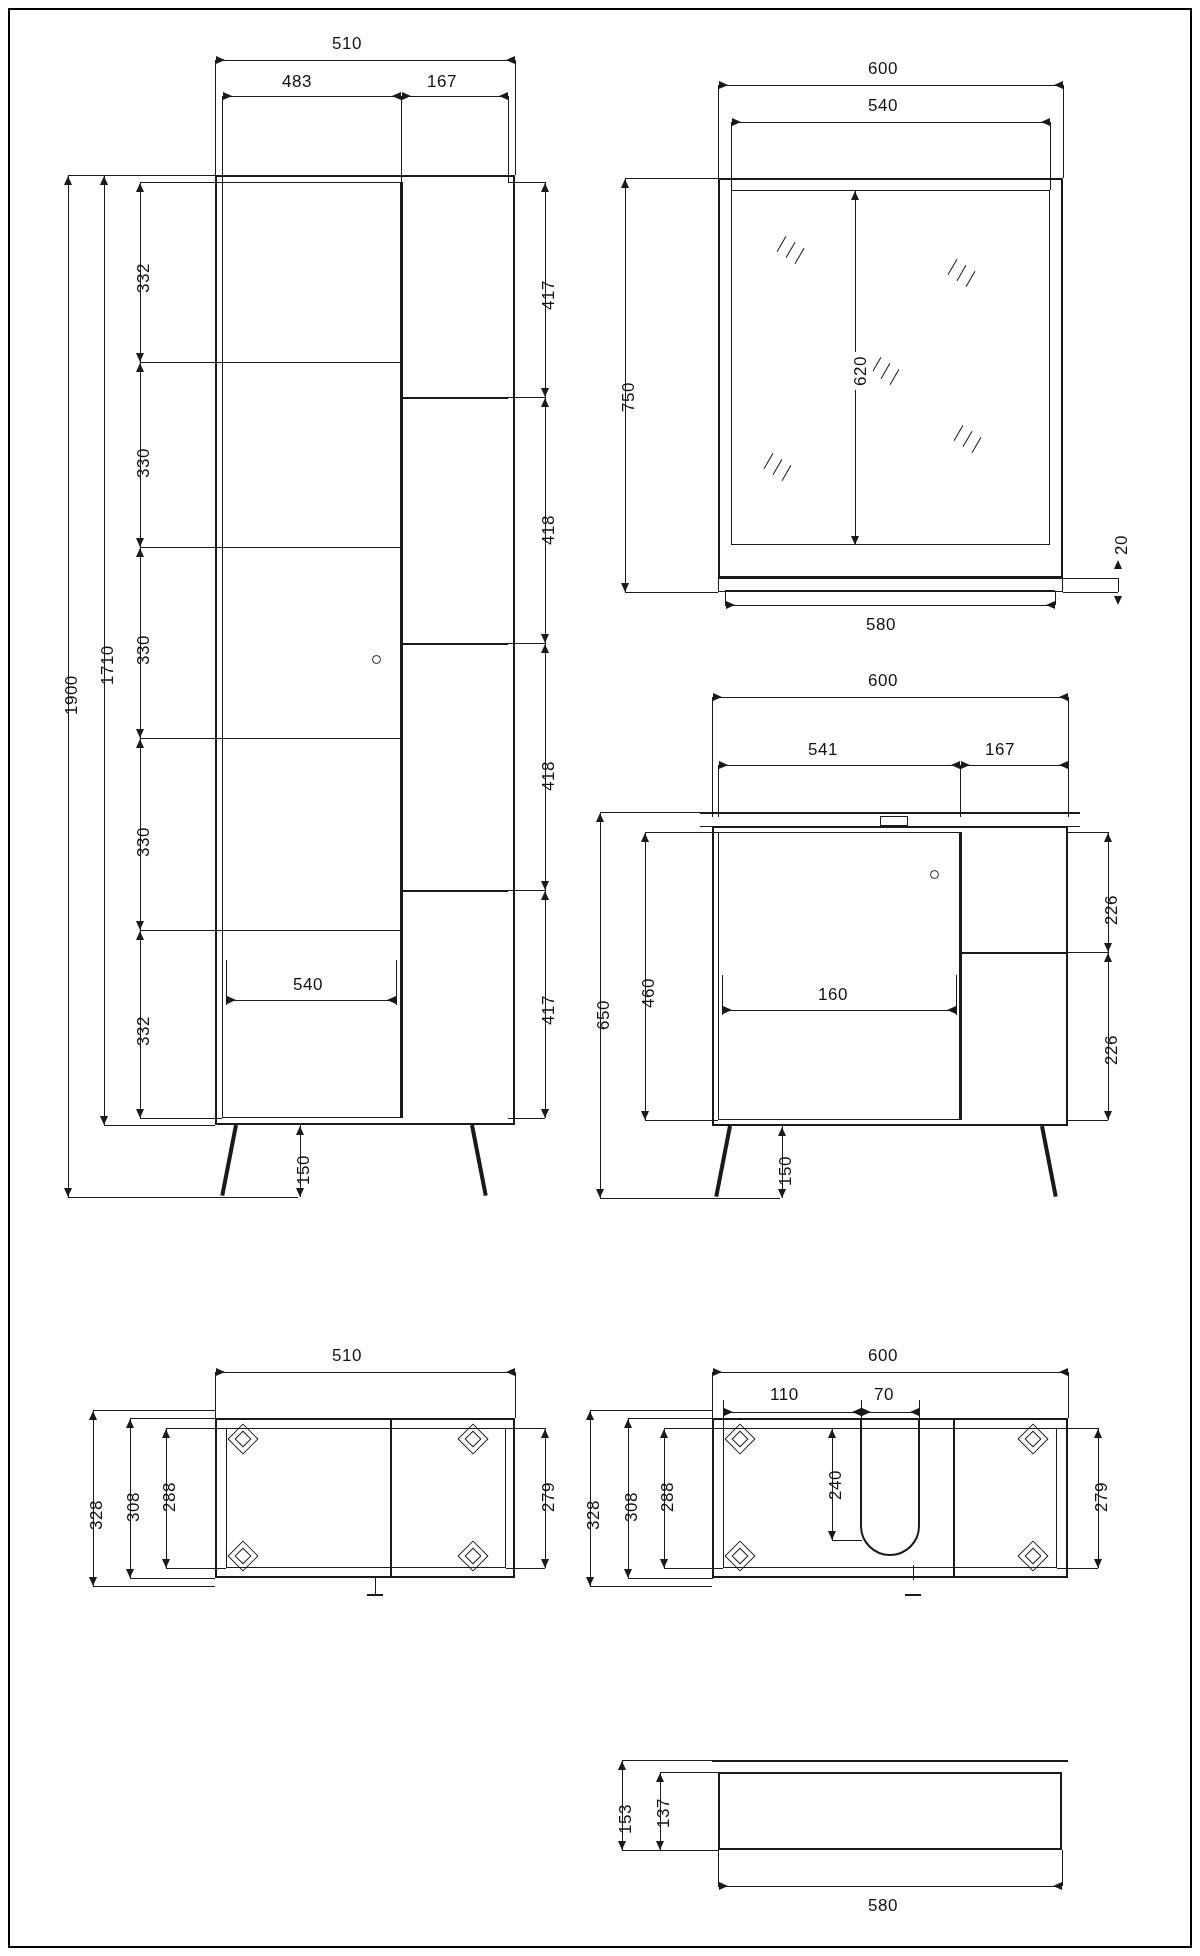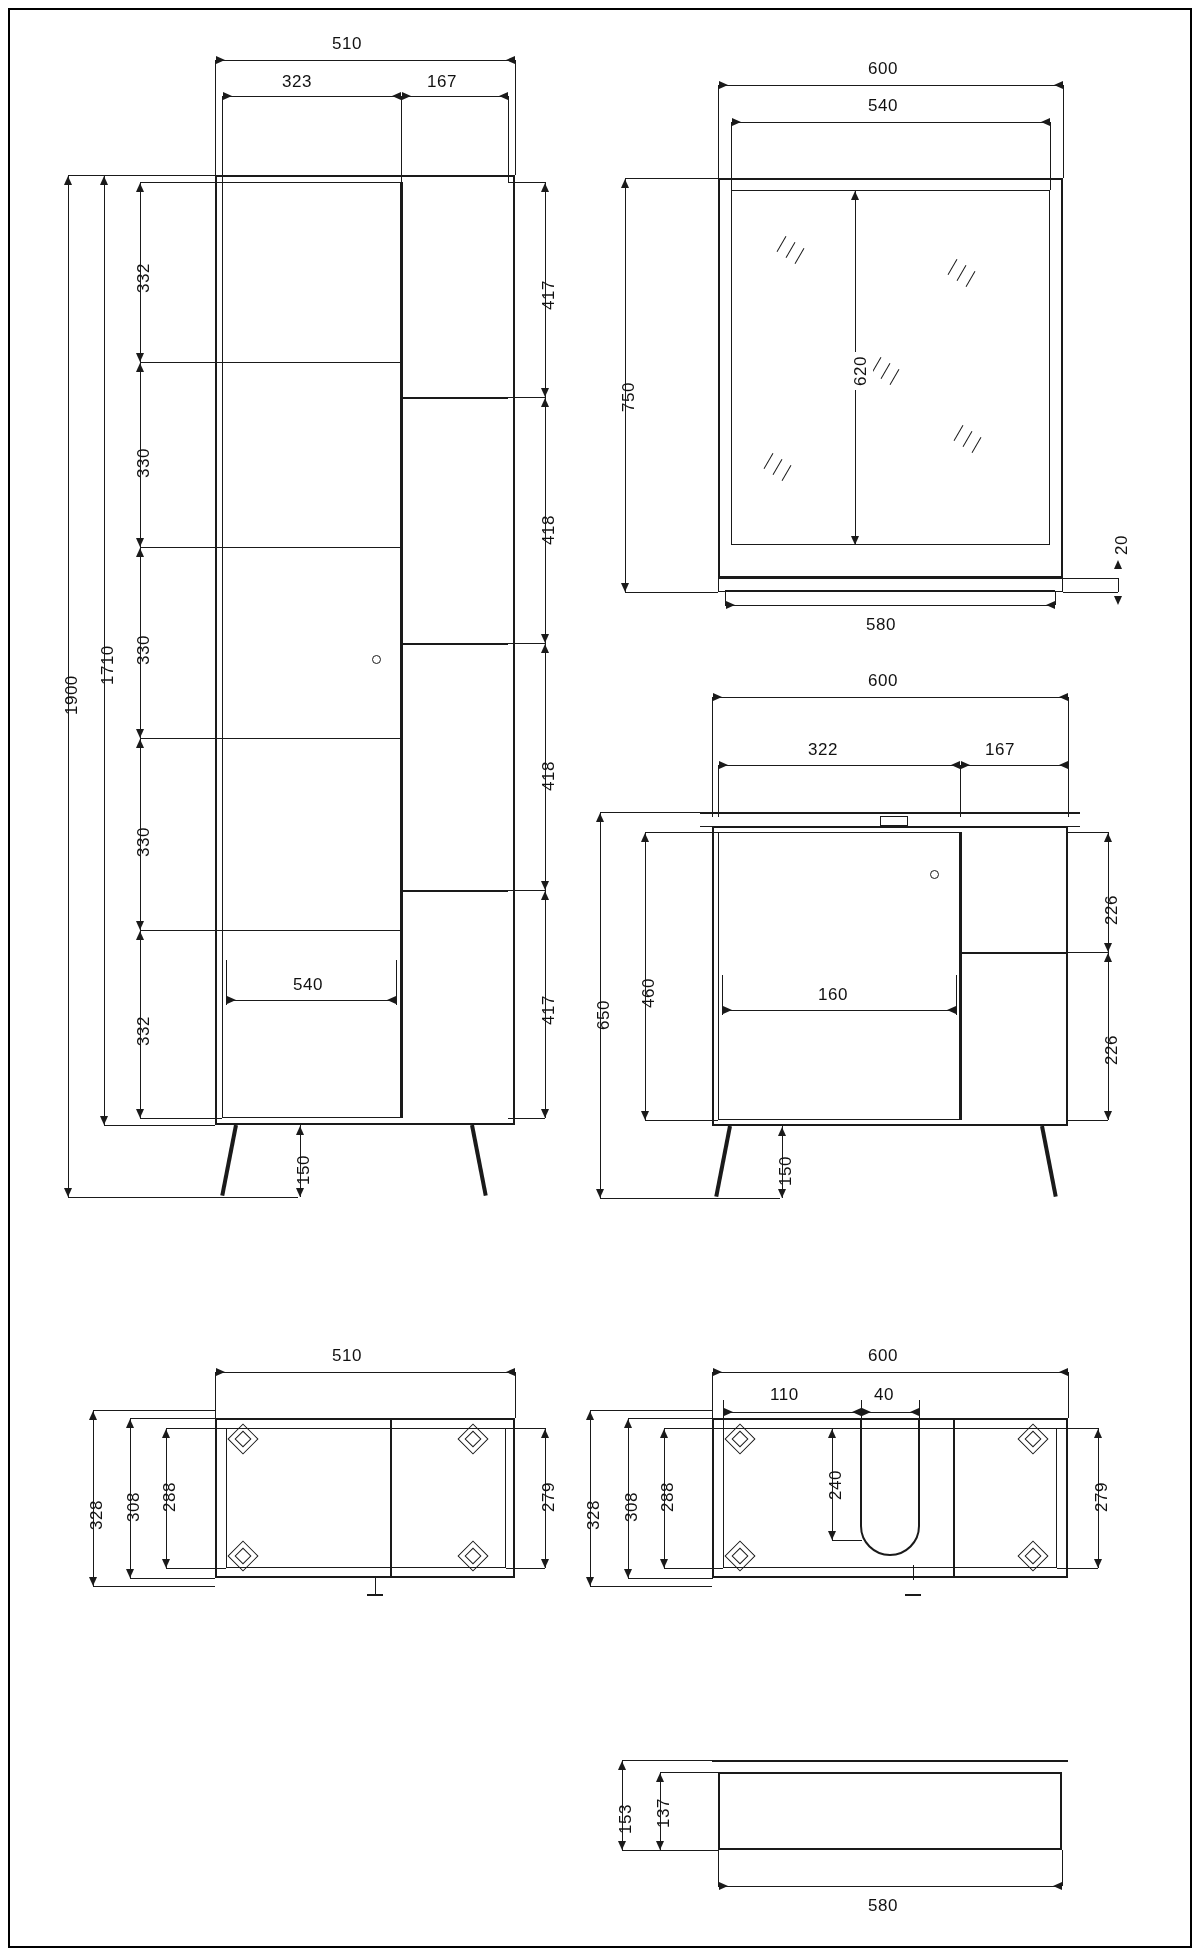--- a/index.html
+++ b/index.html
@@ -59,21 +59,21 @@
   <div class="arrow ar-l" style="left:506px;top:56px;"></div>
   <div class="tickv" style="left:215px;top:60px;height:115px;"></div>
   <div class="tickv" style="left:515px;top:60px;height:115px;"></div>
   <div class="dim" style="left:332px;top:34px;">510</div>
 
   <div class="ln h" style="left:222px;top:96px;width:179px;"></div>
   <div class="arrow ar-r" style="left:223px;top:92px;"></div>
   <div class="arrow ar-l" style="left:392px;top:92px;"></div>
   <div class="tickv" style="left:222px;top:96px;height:86px;"></div>
   <div class="tickv" style="left:401px;top:96px;height:86px;"></div>
-  <div class="dim" style="left:282px;top:72px;">323</div>
+  <div class="dim" style="left:282px;top:72px;">483</div>
 
   <div class="ln h" style="left:401px;top:96px;width:107px;"></div>
   <div class="arrow ar-r" style="left:402px;top:92px;"></div>
   <div class="arrow ar-l" style="left:499px;top:92px;"></div>
   <div class="tickv" style="left:508px;top:96px;height:86px;"></div>
   <div class="dim" style="left:427px;top:72px;">167</div>
 
   <div class="ln v" style="left:68px;top:175px;height:1022px;"></div>
   <div class="arrow ar-u" style="left:64px;top:176px;"></div>
   <div class="arrow ar-d" style="left:64px;top:1188px;"></div>
@@ -237,21 +237,21 @@
   <div class="arrow ar-l" style="left:1059px;top:693px;"></div>
   <div class="tickv" style="left:712px;top:697px;height:120px;"></div>
   <div class="tickv" style="left:1068px;top:697px;height:120px;"></div>
   <div class="dim" style="left:868px;top:671px;">600</div>
 
   <div class="ln h" style="left:718px;top:765px;width:242px;"></div>
   <div class="arrow ar-r" style="left:719px;top:761px;"></div>
   <div class="arrow ar-l" style="left:951px;top:761px;"></div>
   <div class="tickv" style="left:718px;top:765px;height:52px;"></div>
   <div class="tickv" style="left:960px;top:765px;height:52px;"></div>
-  <div class="dim" style="left:808px;top:740px;">322</div>
+  <div class="dim" style="left:808px;top:740px;">541</div>
   <div class="ln h" style="left:960px;top:765px;width:108px;"></div>
   <div class="arrow ar-r" style="left:961px;top:761px;"></div>
   <div class="arrow ar-l" style="left:1059px;top:761px;"></div>
   <div class="dim" style="left:985px;top:740px;">167</div>
 
   <div class="ln v" style="left:600px;top:812px;height:386px;"></div>
   <div class="arrow ar-u" style="left:596px;top:813px;"></div>
   <div class="arrow ar-d" style="left:596px;top:1189px;"></div>
   <div class="tickh" style="left:600px;top:812px;width:112px;"></div>
   <div class="tickh" style="left:600px;top:1198px;width:180px;"></div>
@@ -359,21 +359,21 @@
   <div class="arrow ar-r" style="left:724px;top:1408px;"></div>
   <div class="arrow ar-l" style="left:852px;top:1408px;"></div>
   <div class="tickv" style="left:723px;top:1400px;height:28px;"></div>
   <div class="dim" style="left:770px;top:1385px;">110</div>
 
   <div class="ln h" style="left:861px;top:1412px;width:58px;"></div>
   <div class="arrow ar-r" style="left:862px;top:1408px;"></div>
   <div class="arrow ar-l" style="left:910px;top:1408px;"></div>
   <div class="tickv" style="left:861px;top:1400px;height:28px;"></div>
   <div class="tickv" style="left:919px;top:1400px;height:28px;"></div>
-  <div class="dim" style="left:874px;top:1385px;">40</div>
+  <div class="dim" style="left:874px;top:1385px;">70</div>
 
   <div class="ln v" style="left:832px;top:1428px;height:112px;"></div>
   <div class="arrow ar-u" style="left:828px;top:1429px;"></div>
   <div class="arrow ar-d" style="left:828px;top:1531px;"></div>
   <div class="tickh" style="left:832px;top:1540px;width:30px;"></div>
   <div class="dim vert" style="left:826px;top:1500px;">240</div>
 
   <div class="ln v" style="left:590px;top:1410px;height:176px;"></div>
   <div class="arrow ar-u" style="left:586px;top:1411px;"></div>
   <div class="arrow ar-d" style="left:586px;top:1577px;"></div>

